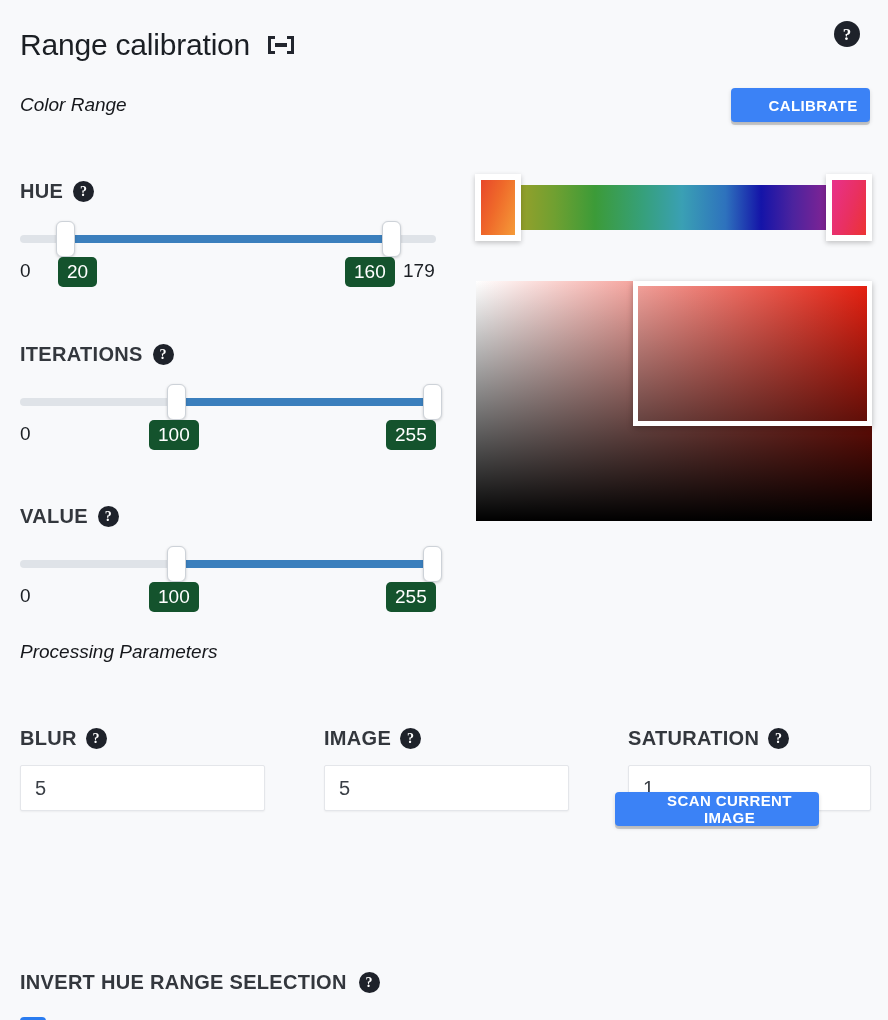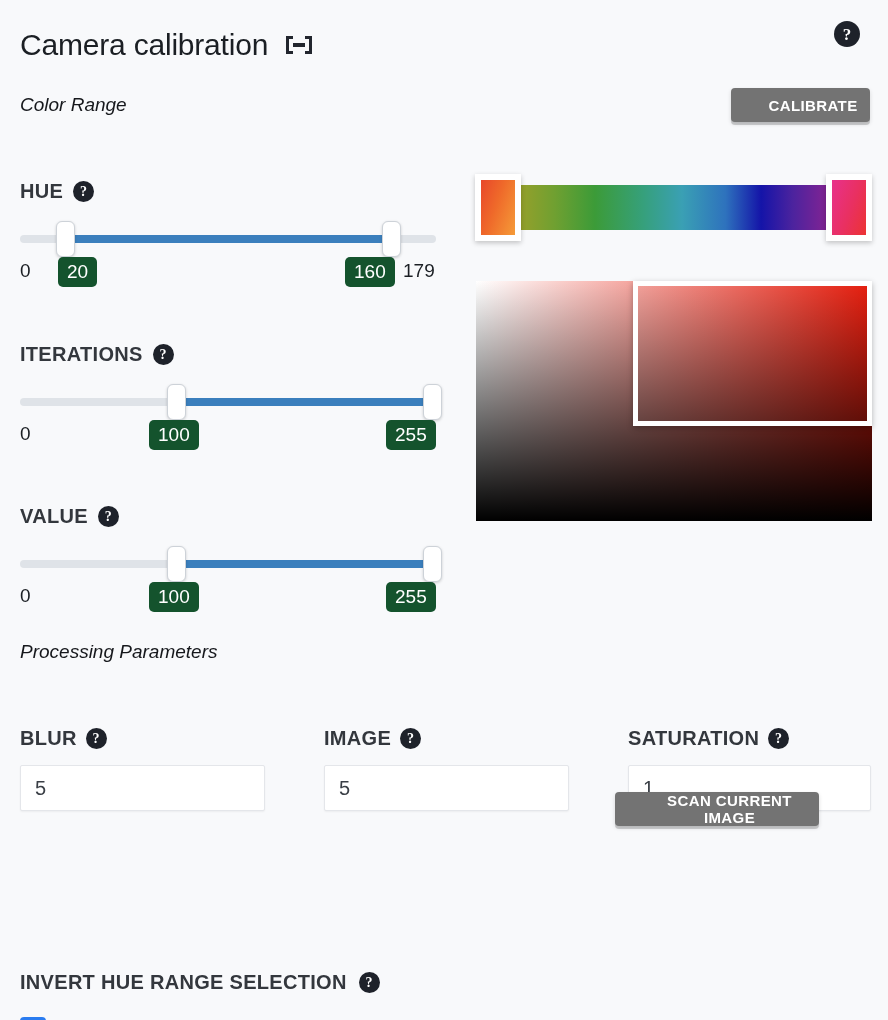--- a/index.html
+++ b/index.html
@@ -41,21 +41,21 @@
 
   .section-title {
     position: absolute; left: 20px;
     font-size: 19px; font-style: italic; font-weight: 400; color: #16181c;
   }
   #sec-color { top: 94px; }
   #sec-proc  { top: 641px; }
 
   .btn {
     border: none; border-radius: 4px; cursor: pointer;
-    background: #737373; color: #ffffff;
+    background: #3b82f6; color: #ffffff;
     font-family: "Liberation Sans", sans-serif;
     font-size: 15px; font-weight: bold; letter-spacing: 0.4px;
     box-shadow: 0 3px 0 rgba(0,0,0,0.16), 0 2px 4px rgba(0,0,0,0.14);
     padding-left: 25px;
   }
   #calibrate-btn {
     position: absolute; right: 18px; top: 88px;
     width: 139px; height: 34px;
   }
   #scan-btn {
@@ -173,21 +173,21 @@
     cursor: pointer;
   }
   #invert-checkbox svg { display: block; }
 </style>
 </head>
 <body>
 
 <div class="panel">
 
   <div class="title-row">
-    <span class="page-title">Camera calibration</span>
+    <span class="page-title">Range calibration</span>
     <span class="collapse-icon">
       <svg width="30" height="22" viewBox="0 0 30 22">
         <path d="M2 2 H9 V5 H5 V17 H9 V20 H2 Z" fill="#22262e"></path>
         <path d="M28 2 H21 V5 H25 V17 H21 V20 H28 Z" fill="#22262e"></path>
         <rect x="9" y="9" width="12" height="4" fill="#22262e"></rect>
       </svg>
     </span>
   </div>
 
   <div class="help-top">

